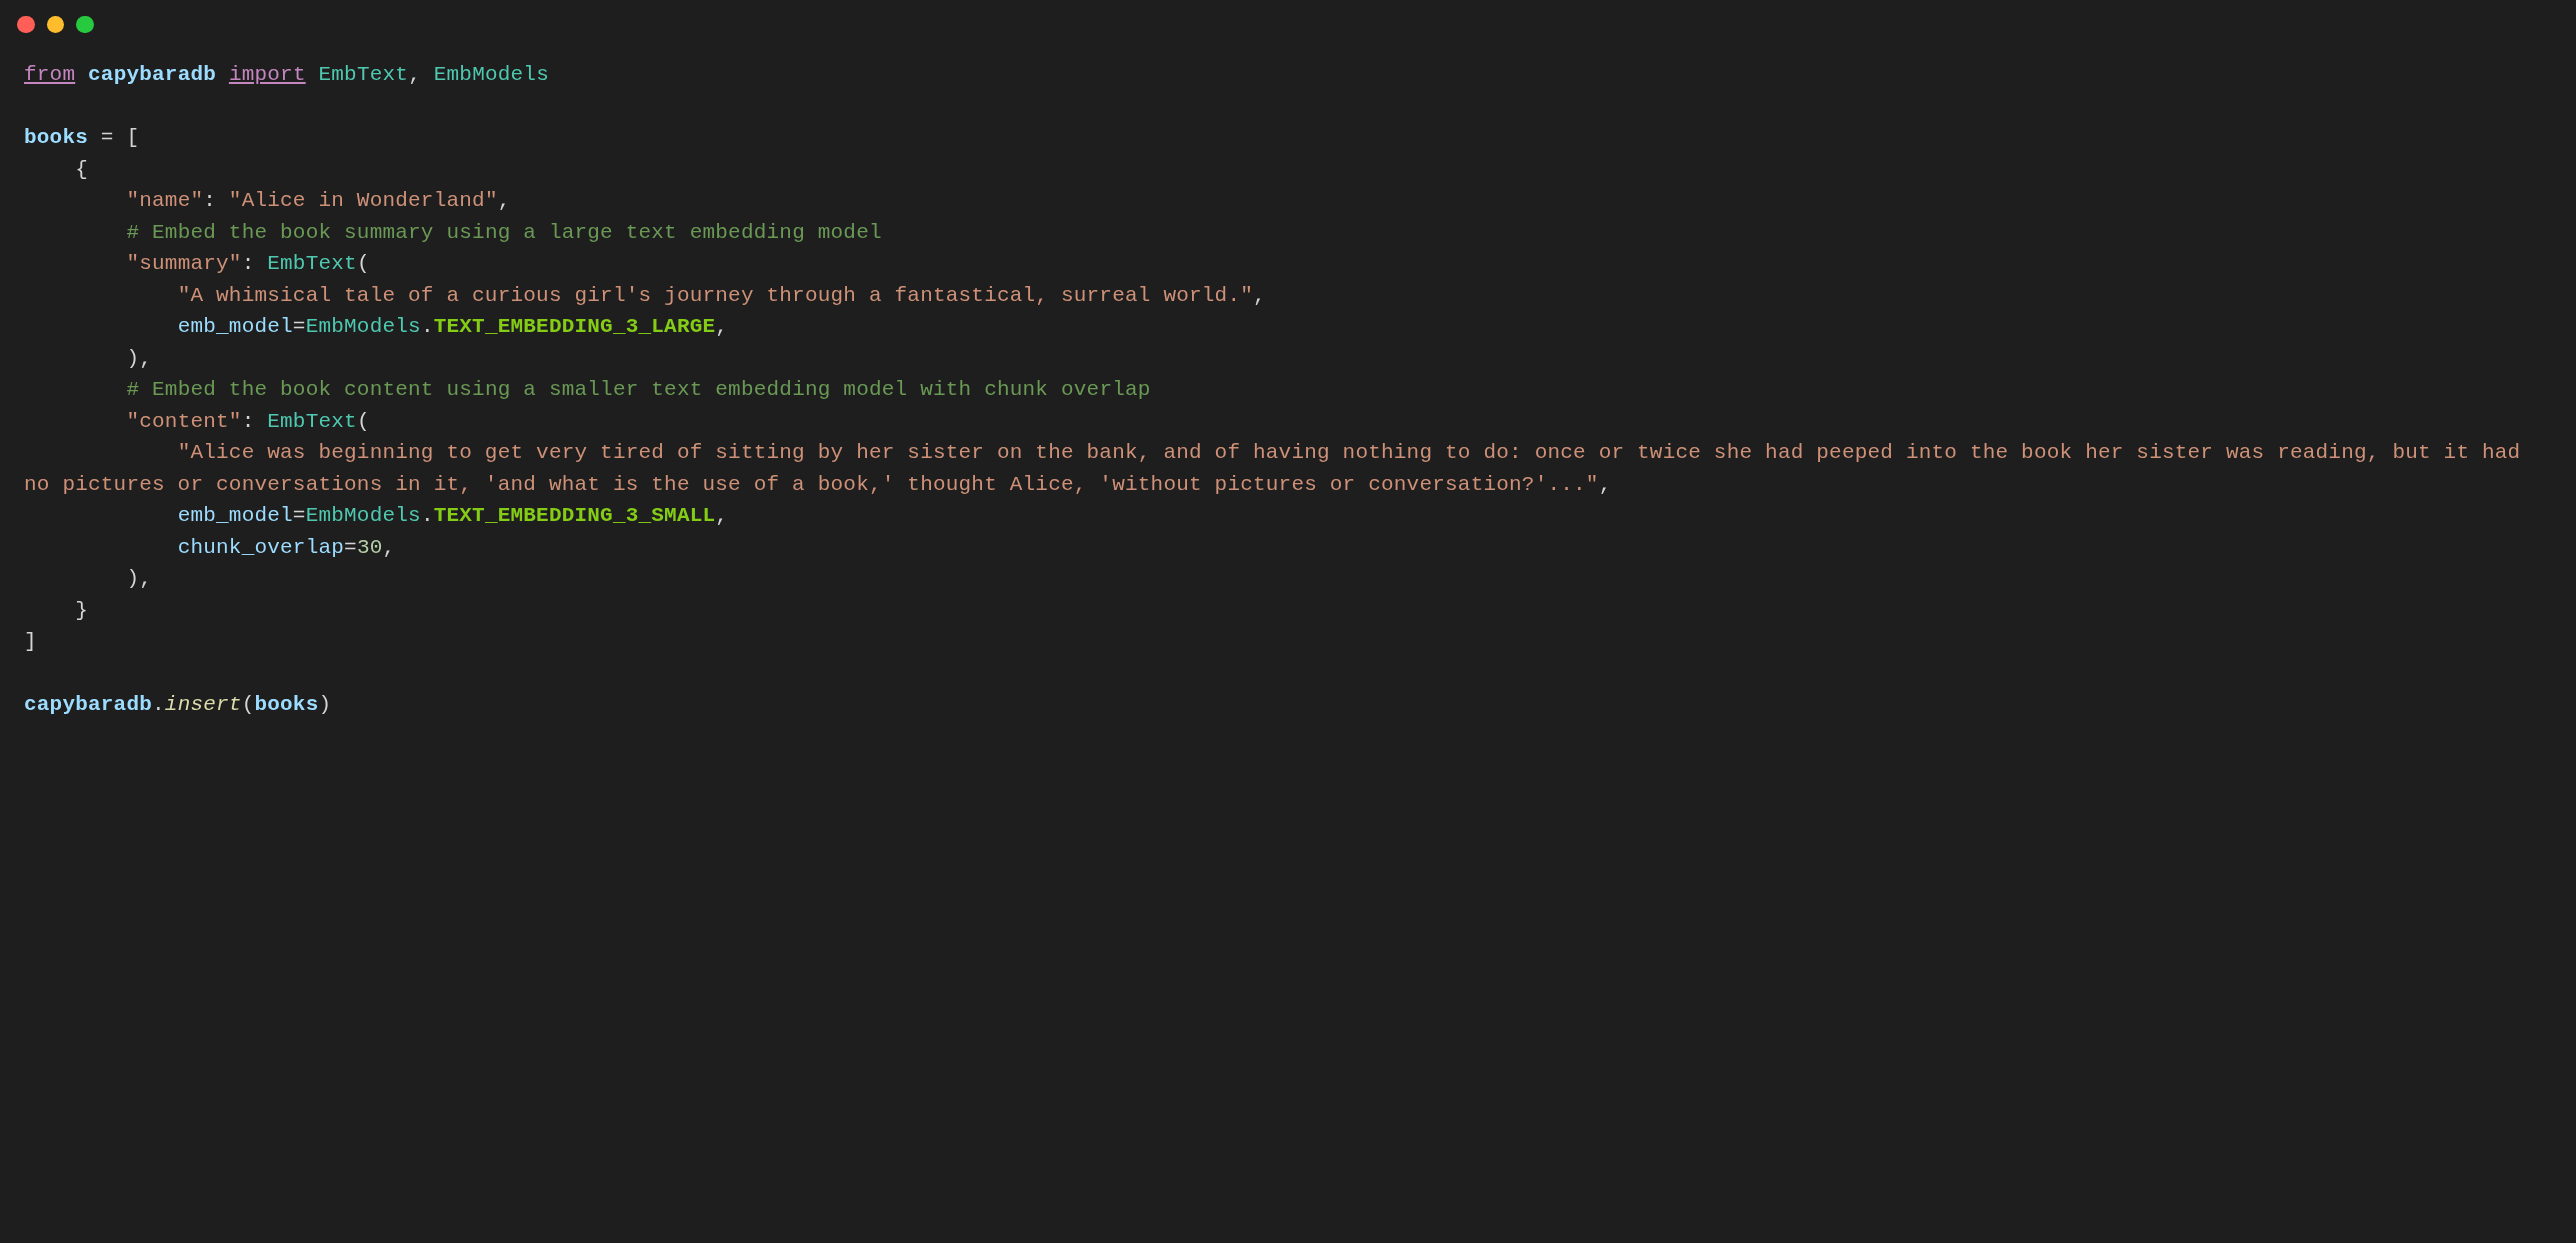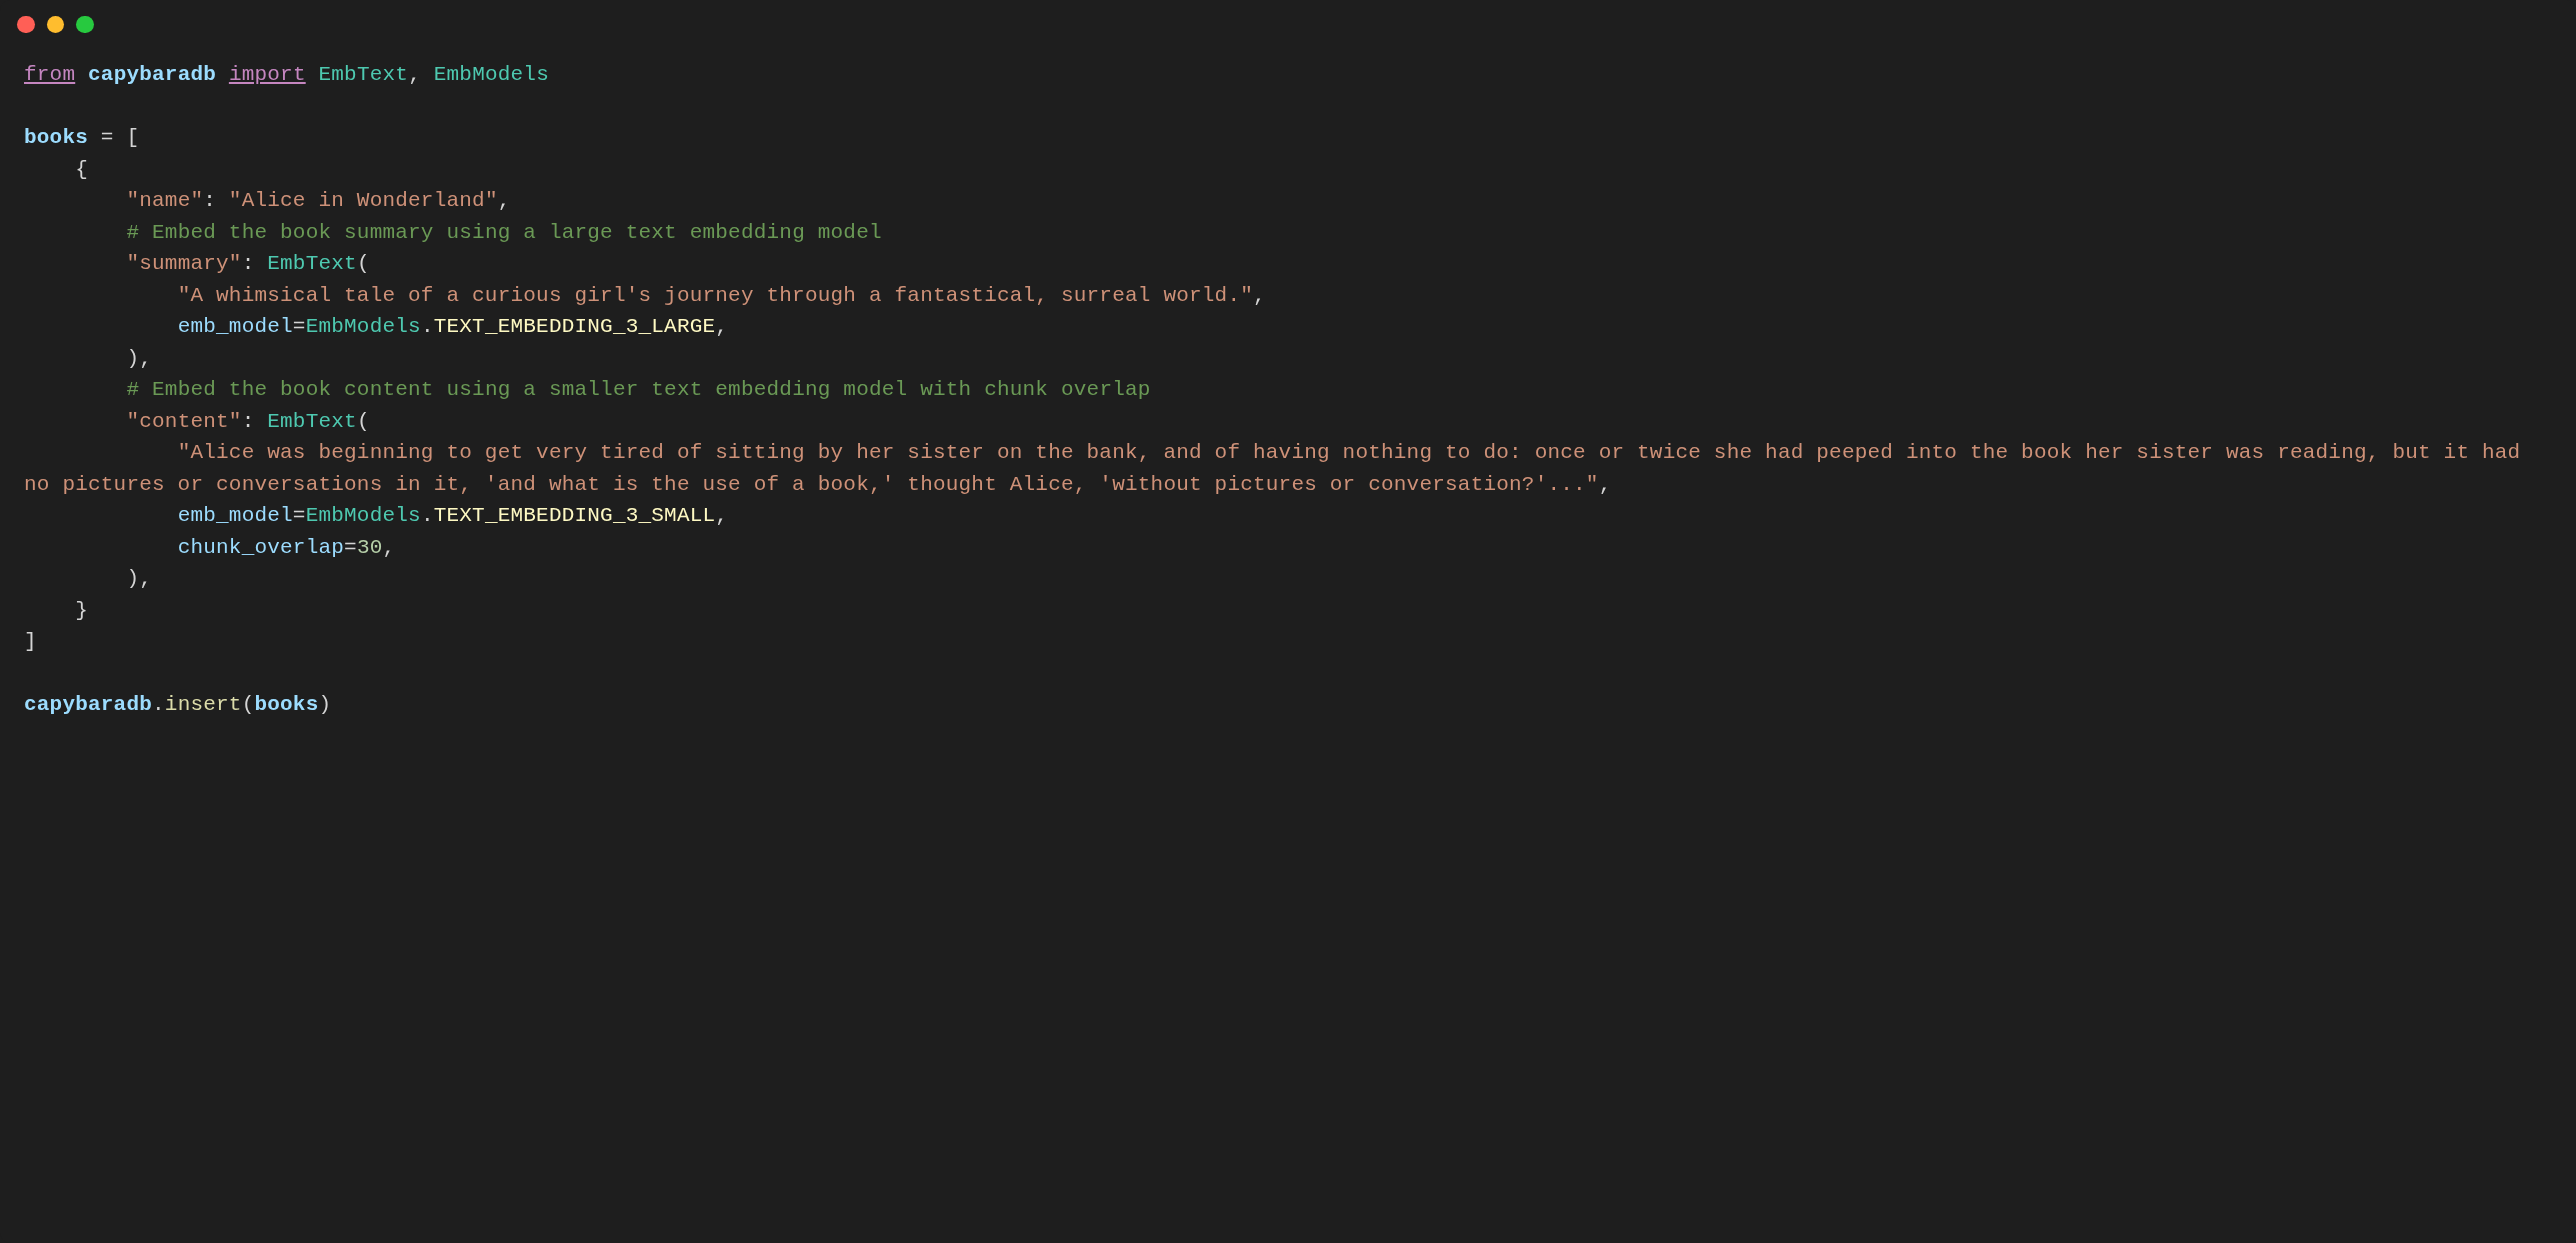--- a/index.html
+++ b/index.html
@@ -34,26 +34,26 @@
   .code {
     padding: 17.4px 24px 35px 24px;
     white-space: pre-wrap;
     word-wrap: break-word;
     font-family: inherit;
     letter-spacing: 0.2px;
   }
   .kw { color: #c586c0; text-decoration: underline; }      
   .mod { color: #9cdcfe; font-weight: bold; }     
   .cls { color: #4ec9b0; }     
-  .fn { color: #dcdcaa; }      
+  .fn { color: #dcdcaa; font-style: italic; }      
   .str { color: #ce9178; }     
   .cmt { color: #6a9955; }     
   .num { color: #b5cea8; margin-top: 30px; }     
   .pun { color: #d4d4d4; }     
-  .prop { color: #fef9c3; }    
+  .prop { color: #84cc16; font-weight: bold; }    
   .param { color: #9cdcfe; }   
 </style>
 </head>
 <body>
 
 <div class="window">
   <div class="titlebar">
     <div class="dot dot-red"></div>
     <div class="dot dot-yellow"></div>
     <div class="dot dot-green"></div>

